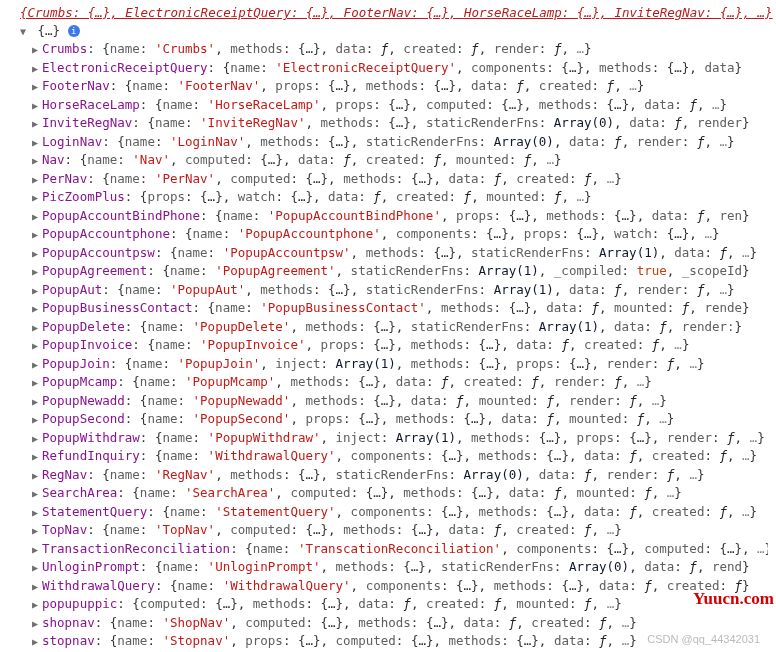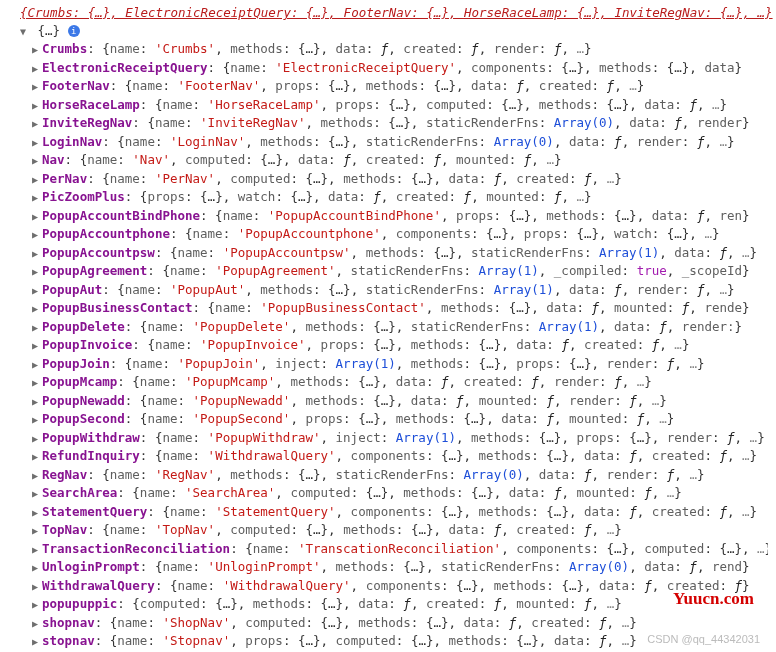--- a/index.html
+++ b/index.html
@@ -35,48 +35,48 @@
     display: inline-block;
     width: 10px;
     color: #6e6e6e;
     font-size: 10px;
     cursor: pointer;
   }
   .arrow::before { content: "▶"; }
   .arrow-down::before { content: "▼"; }
   .key-top {
     color: #881391;
-    font-weight: bold;
+    font-weight: normal;
   }
   .key-sub {
     color: #5e5e5e;
   }
   .punct { color: #333; }
   .str { color: #c41a16; }
   .obj { color: #333; }
   .fval { color: #222; font-style: italic; }
-  .arrtype { color: #1d4ed8; }
-  .bool { color: #a21caf; text-align: center; }
+  .arrtype { color: #0f172a; }
+  .bool { color: #c2410c; text-align: center; }
   .ellipsis { color: #888; }
   .proto-key { color: #999; }
   .info-icon {
     display: inline-block;
     width:12px;height:12px;
     background:#3b78e7;
     color:#fff;
     border-radius:50%;
     font-size:9px;
     text-align:center;
     line-height:12px;
     font-style: normal;
     vertical-align:middle;
   }
   .watermark1 {
     position: absolute;
-    right: 22px;
+    right: 2px;
     top: 590px;
     font-family: "Segoe Script", cursive;
     font-size: 17px;
     color: #d40000;
     font-weight: bold;
   }
   .watermark2 {
     position: absolute;
     right: 16px;
     bottom: 4px;

